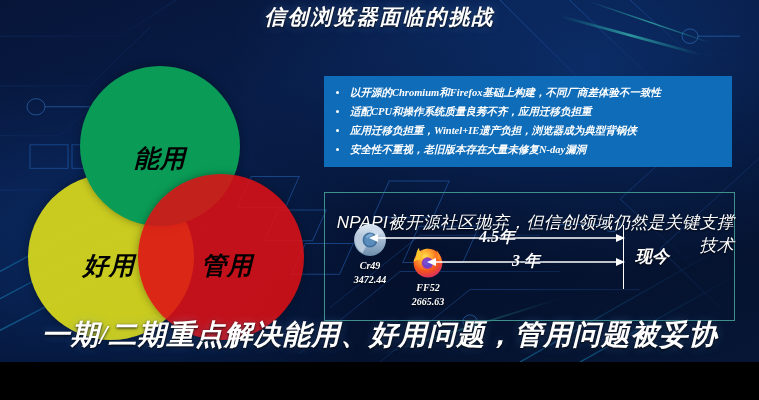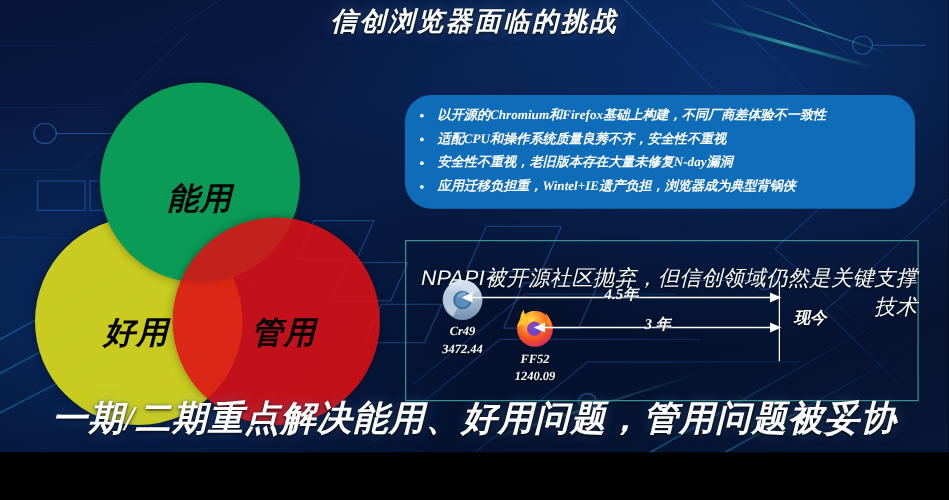--- a/index.html
+++ b/index.html
@@ -48,21 +48,20 @@
   .c-green span{transform:translateY(12px);}
   .c-yellow span{transform:translate(-2px,8px);}
   .c-red span{transform:translate(6px,8px);text-align:right;}
 
   
   .bullets{
     position:absolute;left:324px;top:76px;width:408px;height:91px;
     background:#0f6cb8;
     padding:7px 0 0 0;
     box-sizing:border-box;
-    border-radius:21px;
   }
   .bullets ul{list-style:none;margin:0;padding:0;}
   .bullets li{
     position:relative;
     color:#ffffff;
     font-size:10.5px;
     font-weight:bold;
     line-height:19px;
     padding-left:26px;
     white-space:nowrap;
@@ -97,30 +96,30 @@
     margin-top:3px;text-shadow:0 1px 2px rgba(0,0,0,.85);
   }
   .node-cr{left:8px;top:30px;}
   .node-ff{left:66px;top:52px;}
 
   .nowline{
     position:absolute;left:298px;top:32px;width:1px;height:64px;background:#ffffff;
   }
   .nowlabel{
     position:absolute;left:310px;top:52px;
-    color:#ffffff;font-size:13px;font-weight:bold;
+    color:#ffffff;font-size:17px;font-weight:bold;
     text-shadow:0 1px 2px rgba(0,0,0,.85);
   }
 
   .arrow-row{position:absolute;height:14px;}
   .row-45{left:44px;top:38px;width:256px;}
   .row-3{left:102px;top:62px;width:198px;text-align:right;}
   .arrow-text{
     position:absolute;left:50%;top:-4px;transform:translateX(-50%);
-    color:#ffffff;font-size:12px;font-weight:bold;
+    color:#ffffff;font-size:16px;font-weight:bold;
     background:transparent;padding:0 4px;white-space:nowrap;
     text-shadow:0 1px 3px rgba(8,20,48,.95);
     z-index:2;
   }
 
   
   .banner{
     position:absolute;left:0;right:0;bottom:8px;
     text-align:center;
     color:#ffffff;
@@ -210,23 +209,23 @@
       <span>能用</span>
     </div>
     <div class="circle c-red">
       <span>管用</span>
     </div>
   </div>
 
   <div class="bullets">
     <ul>
       <li>以开源的Chromium和Firefox基础上构建，不同厂商差体验不一致性</li>
-      <li>适配CPU和操作系统质量良莠不齐，安全性不重视</li>
+      <li>适配CPU和操作系统质量良莠不齐，应用迁移负担重</li>
+      <li>应用迁移负担重，Wintel+IE遗产负担，浏览器成为典型背锅侠</li>
       <li>安全性不重视，老旧版本存在大量未修复N-day漏洞</li>
-      <li>应用迁移负担重，Wintel+IE遗产负担，浏览器成为典型背锅侠</li>
     </ul>
   </div>
 
   <div class="npapi">
     <div class="npapi-title">NPAPI被开源社区抛弃，但信创领域仍然是关键支撑技术</div>
 
     <div class="node node-cr">
       <div class="glyph">
         <svg viewBox="0 0 64 64" width="34" height="34">
           <defs>
@@ -269,21 +268,21 @@
             </radialGradient>
           </defs>
           <circle cx="32" cy="34" r="27" fill="url(#ffOut)"></circle>
           <path d="M32 7 c-7 0-11 5-12 9 -3-3-5-7-5-11 -4 5-6 12-5 18 -3 2-5 6-5 9 4-4 9-5 13-4 -2-8 3-16 10-18 z" fill="#ffc72e"></path>
           <path d="M48 10 c2 5 2 10 1 14 4 3 7 8 8 13 1-9-2-20-9-27 z" fill="#ff8a25"></path>
           <circle cx="31" cy="34" r="11" fill="url(#ffIn)"></circle>
           <circle cx="29" cy="32" r="5.5" fill="#7b4fd0" opacity=".9"></circle>
         </svg>
       </div>
       <div class="lbl">FF52</div>
-      <div class="lbl">1240.09</div>
+      <div class="lbl">2665.63</div>
     </div>
 
     <div class="nowline"></div>
     <div class="nowlabel">现今</div>
 
     <div class="arrow-row row-45">
       <svg width="100%" height="14" viewBox="0 0 256 14" preserveAspectRatio="none">
         <line x1="6" y1="7" x2="250" y2="7" stroke="#ffffff" stroke-width="1.3"></line>
         <polygon points="0,7 9,3 9,11" fill="#ffffff"></polygon>
         <polygon points="256,7 247,3 247,11" fill="#ffffff"></polygon>

